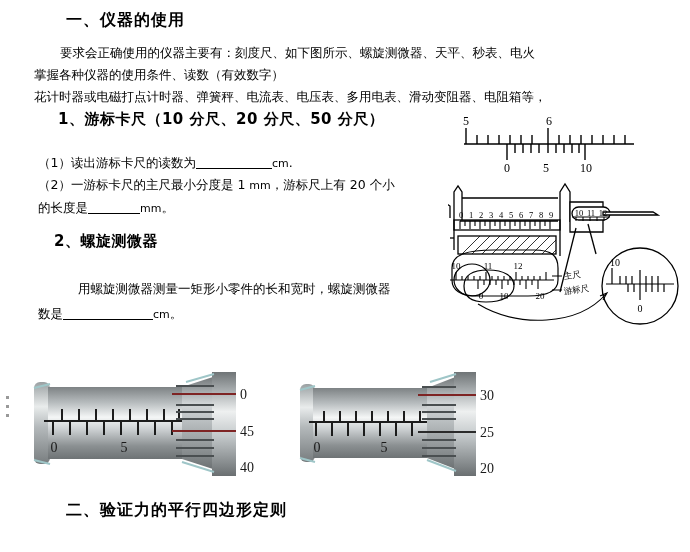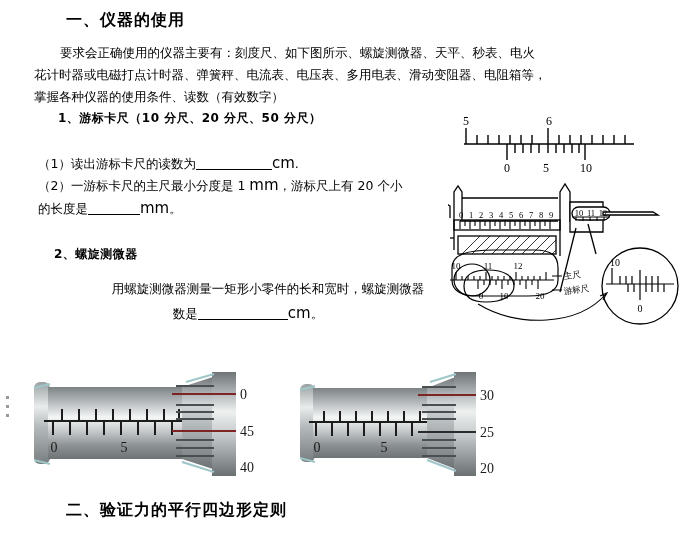--- a/index.html
+++ b/index.html
@@ -10,33 +10,33 @@
   }
   .page{position:relative;width:690px;height:552px;padding-left:12px;}
 
   
   .h1{
     position:absolute;font-family:"DejaVu Sans","Liberation Sans",sans-serif;
     font-weight:bold;font-size:16px;letter-spacing:1px;white-space:nowrap;
   }
   .h2{
     position:absolute;font-family:"DejaVu Sans","Liberation Sans",sans-serif;
-    font-weight:bold;font-size:12px;letter-spacing:.5px;white-space:nowrap;
+    font-weight:bold;font-size:15px;letter-spacing:.5px;white-space:nowrap;
   }
   .para{
     position:absolute;font-size:12.5px;line-height:22px;
     font-family:"DejaVu Sans","Liberation Sans",sans-serif;
   }
   .para p{margin:0;}
   .indent{display:inline-block;width:26px;}
   .ul{
     display:inline-block;border-bottom:1px solid #000;height:13px;
     vertical-align:-2px;
   }
-  .small{font-size:15px;}
+  .small{font-size:11px;}
 
   
   .fig-ruler{position:absolute;}
   
   .fig-caliper{position:absolute;}
   
   .fig-mic{position:absolute;}
 
   .leftdots{position:absolute;left:6px;top:396px;width:3px;}
   .leftdots i{display:block;width:3px;height:3px;background:#999;margin-bottom:6px;}
@@ -49,44 +49,44 @@
   <div class="leftdots">
     <i></i>
       <i></i>
       <i></i>
   </div>
 
   <div class="h1" style="left:66px;top:10px;">一、仪器的使用</div>
 
   <div class="para" style="left:34px;top:42px;width:580px;">
     <p><span class="indent"></span><span>要求会正确使用的仪器主要有：刻度尺、如下图所示、螺旋测微器、天平、秒表、电火</span></p>
+    <p><span>掌握各种仪器的使用条件、读数（有效数字）</span></p>
     <p><span>花计时器或电磁打点计时器、弹簧秤、电流表、电压表、多用电表、滑动变阻器、电阻箱等，</span></p>
-    <p><span>掌握各种仪器的使用条件、读数（有效数字）</span></p>
   </div>
 
   <div class="h2" style="left:58px;top:110px;">1、游标卡尺（10 分尺、20 分尺、50 分尺）</div>
 
   <div class="para" style="left:38px;top:152px;width:420px;">
     <p>
       <span>（1）读出游标卡尺的读数为</span><span class="ul" style="width:76px;"></span><span class="small">cm</span><span>.</span>
     </p>
   </div>
 
   <div class="para" style="left:38px;top:174px;width:420px;">
     <p>
       <span>（2）一游标卡尺的主尺最小分度是 1 </span><span class="small">mm</span><span>，游标尺上有 20 个小</span>
     </p>
     <p>
       <span>的长度是</span><span class="ul" style="width:52px;"></span><span class="small">mm</span><span>。</span>
     </p>
   </div>
 
-  <div class="h2" style="left:54px;top:246px;">2、螺旋测微器</div>
-
-  <div class="para" style="left:38px;top:276px;width:420px;line-height:25px;text-align:center;">
+  <div class="h2" style="left:54px;top:232px;">2、螺旋测微器</div>
+
+  <div class="para" style="left:38px;top:276px;width:420px;line-height:25px;">
     <p><span class="indent" style="width:40px;"></span><span>用螺旋测微器测量一矩形小零件的长和宽时，螺旋测微器</span></p>
     <p>
       <span>数是</span><span class="ul" style="width:90px;"></span><span class="small">cm</span><span>。</span>
     </p>
   </div>
 
   <div class="h1" style="left:66px;top:500px;">二、验证力的平行四边形定则</div>
 
   <svg class="fig-ruler" style="left:452px;top:112px;" width="235" height="62">
     <g stroke="#000" stroke-width="1.4" fill="none">

